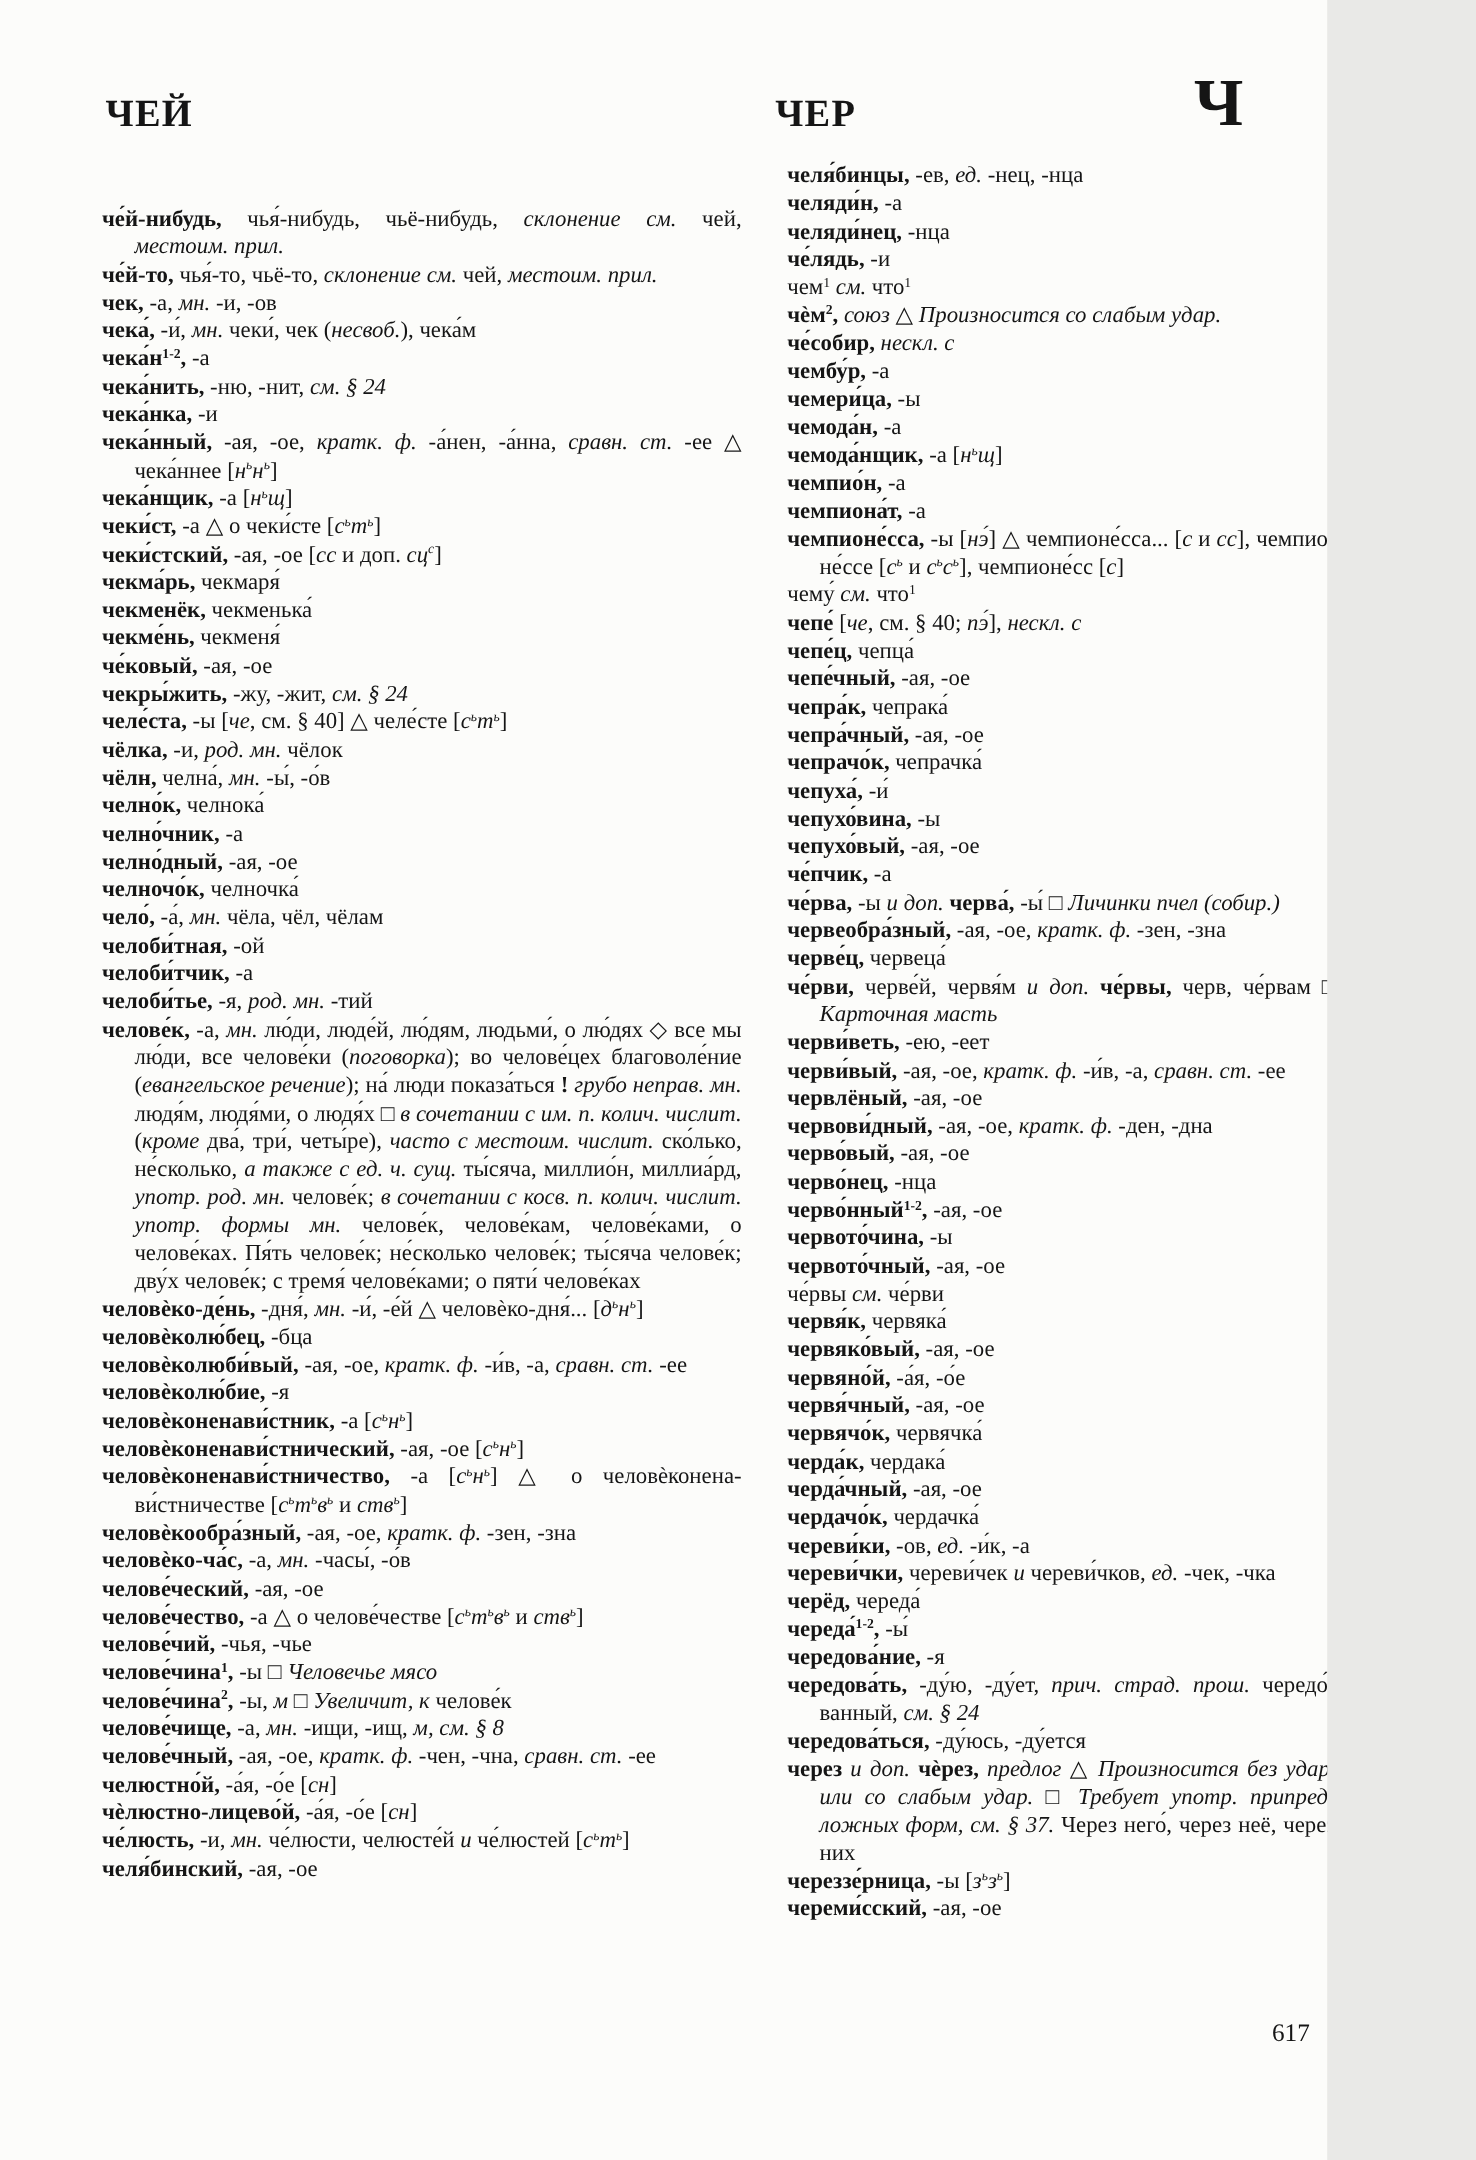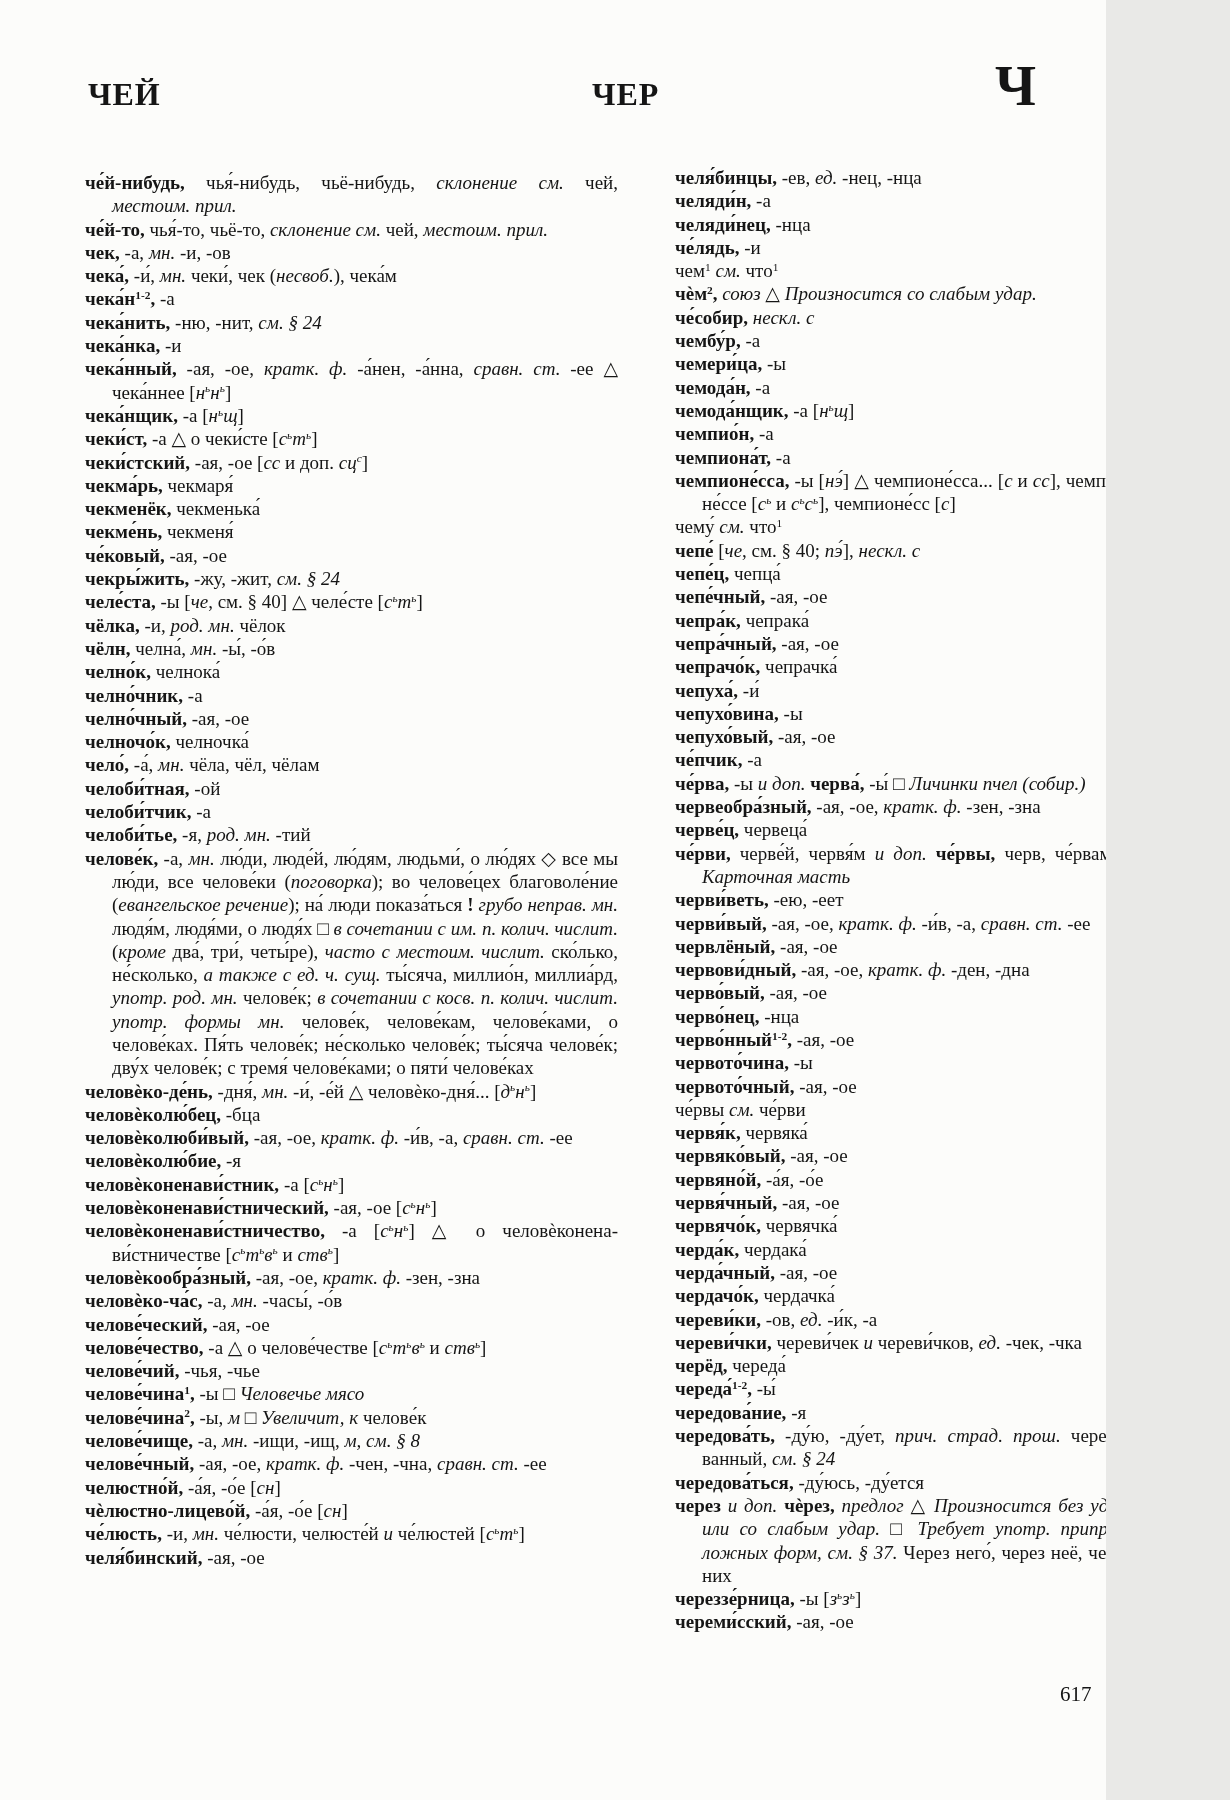--- a/index.html
+++ b/index.html
@@ -7,32 +7,32 @@
     position:relative; width:1106px; height:1800px;
     background:#fcfcfa; color:#151515;
     font-family:"Liberation Serif","DejaVu Sans",serif;
     overflow:hidden;
   }
   .running-head {
     position:absolute; top:78px; font-size:32px; font-weight:bold;
     line-height:1; letter-spacing:1px;
   }
   .running-head.left  { left:88px; }
-  .running-head.right { left:592px; }
+  .running-head.right { left:646px; }
   .corner-letter {
     position:absolute; top:58px; left:995px;
     font-size:56px; font-weight:bold; line-height:1;
   }
   .col {
     position:absolute; top:135px;
     font-size:19px; line-height:23.3px;
     text-align:justify;
   }
   .col-left  { left:85px;  width:533px;margin-top:36px; }
-  .col-right { left:675px; width:457px;margin-top:31px; }
+  .col-right { left:656px; width:457px; }
   .entry { margin:0; padding-left:27px; text-indent:-27px; }
   .b { font-weight:bold; }
   .i { font-style:italic; }
   .sup { font-size:0.6em; line-height:0; position:relative; top:-0.55em; }
   .page-number {
     position:absolute; left:1060px; top:1684px;
     font-size:21px; line-height:1;
   }
 </style>
 </head>
@@ -57,21 +57,21 @@
       <p class="entry"><span class="b">чекма́рь,</span><span> чекмаря́</span></p>
       <p class="entry"><span class="b">чекменёк,</span><span> чекменька́</span></p>
       <p class="entry"><span class="b">чекме́нь,</span><span> чекменя́</span></p>
       <p class="entry"><span class="b">че́ковый,</span><span> -ая, -ое</span></p>
       <p class="entry"><span class="b">чекры́жить,</span><span> -жу, -жит, </span><span class="i">см. § 24</span></p>
       <p class="entry"><span class="b">челе́ста,</span><span> -ы [</span><span class="i">че</span><span>, см. § 40] △ челе́сте [</span><span class="i">с</span><span class="i sup">ь</span><span class="i">т</span><span class="i sup">ь</span><span>]</span></p>
       <p class="entry"><span class="b">чёлка,</span><span> -и, </span><span class="i">род. мн.</span><span> чёлок</span></p>
       <p class="entry"><span class="b">чёлн,</span><span> челна́, </span><span class="i">мн.</span><span> -ы́, -о́в</span></p>
       <p class="entry"><span class="b">челно́к,</span><span> челнока́</span></p>
       <p class="entry"><span class="b">челно́чник,</span><span> -а</span></p>
-      <p class="entry"><span class="b">челно́чный,</span><span> -ая, -ое</span></p>
+      <p class="entry"><span class="b">челно́дный,</span><span> -ая, -ое</span></p>
       <p class="entry"><span class="b">челночо́к,</span><span> челночка́</span></p>
       <p class="entry"><span class="b">чело́,</span><span> -а́, </span><span class="i">мн.</span><span> чёла, чёл, чёлам</span></p>
       <p class="entry"><span class="b">челоби́тная,</span><span> -ой</span></p>
       <p class="entry"><span class="b">челоби́тчик,</span><span> -а</span></p>
       <p class="entry"><span class="b">челоби́тье,</span><span> -я, </span><span class="i">род. мн.</span><span> -тий</span></p>
       <p class="entry"><span class="b">челове́к,</span><span> -а, </span><span class="i">мн.</span><span> лю́ди, люде́й, лю́дям, людьми́, о лю́дях ◇ все мы лю́ди, все челове́ки (</span><span class="i">поговорка</span><span>); во челове́цех благоволе́ние (</span><span class="i">евангельское речение</span><span>); на́ люди показа́ться </span><span class="b">!</span><span class="i"> грубо неправ. мн.</span><span> людя́м, людя́ми, о людя́х □ </span><span class="i">в сочетании с им. п. колич. числит.</span><span> (</span><span class="i">кроме</span><span> два́, три́, четы́ре), </span><span class="i">часто с местоим. числит.</span><span> ско́лько, не́сколько, </span><span class="i">а также с ед. ч. сущ.</span><span> ты́сяча, миллио́н, миллиа́рд, </span><span class="i">употр. род. мн.</span><span> челове́к; </span><span class="i">в сочетании с косв. п. колич. числит. употр. формы мн.</span><span> челове́к, челове́кам, челове́ками, о челове́ках. Пя́ть челове́к; не́сколько челове́к; ты́сяча челове́к; дву́х челове́к; с тремя́ челове́ками; о пяти́ челове́ках</span></p>
       <p class="entry"><span class="b">человѐко-де́нь,</span><span> -дня́, </span><span class="i">мн.</span><span> -и́, -е́й △ человѐко-дня́... [</span><span class="i">д</span><span class="i sup">ь</span><span class="i">н</span><span class="i sup">ь</span><span>]</span></p>
       <p class="entry"><span class="b">человѐколю́бец,</span><span> -бца</span></p>
       <p class="entry"><span class="b">человѐколюби́вый,</span><span> -ая, -ое, </span><span class="i">кратк. ф.</span><span> -и́в, -а, </span><span class="i">сравн. ст.</span><span> -ее</span></p>
       <p class="entry"><span class="b">человѐколю́бие,</span><span> -я</span></p>

